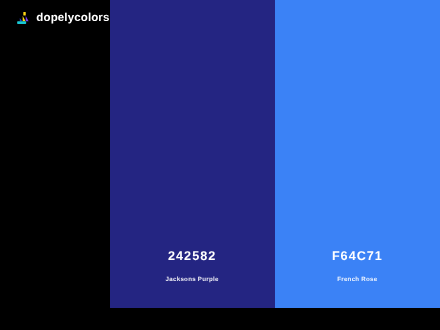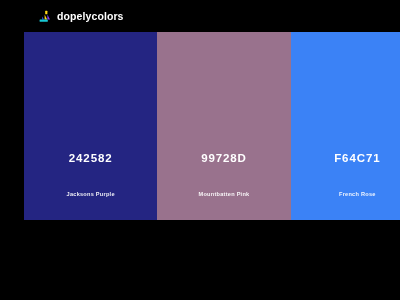--- a/index.html
+++ b/index.html
@@ -10,24 +10,23 @@
     height: 300px;
     overflow: hidden;
     background: #000000;
     font-family: "Liberation Sans", sans-serif;
     -webkit-font-smoothing: antialiased;
   }
 
   #app {
     position: relative;
     width: 400px;
-    height: 220px;
+    height: 280px;
     display: flex;
-    flex-direction: column;
-    padding-left: 24px;
+    flex-direction: row;
   }
 
   
   .header {
     height: 32px;
     flex: 0 0 32px;
     background: #000000;
     display: flex;
     align-items: center;
     padding-left: 14px;
@@ -65,21 +64,21 @@
     align-items: center;
     justify-content: flex-end;
     padding-bottom: 22px;
   }
 
   .swatch-hex {
     font-size: 11.5px;
     font-weight: 700;
     letter-spacing: 0.9px;
     line-height: 1;
-    margin-bottom: 28px;
+    margin-bottom: 13px;
     text-align: center;
     white-space: nowrap;
   }
 
   .swatch-label {
     font-size: 5.6px;
     font-weight: 700;
     letter-spacing: 0.25px;
     line-height: 1;
     text-align: center;
@@ -108,24 +107,20 @@
   </div>
 
   <div class="palette">
 
     <div class="swatch" style="background: rgb(36, 37, 130);">
       <span class="swatch-hex" style="color: rgb(255, 255, 255);">242582</span>
       <span class="swatch-label" style="color: rgb(255, 255, 255);">Jacksons Purple</span>
     </div>
 
 
-    <div class="swatch" style="background: rgb(153, 114, 141);">
-      <span class="swatch-hex" style="color: rgb(255, 255, 255);">99728D</span>
-      <span class="swatch-label" style="color: rgb(255, 255, 255);">Mountbatten Pink</span>
-    </div>
 
     <div class="swatch" style="background: #3b82f6;">
       <span class="swatch-hex" style="color: rgb(255, 255, 255);">F64C71</span>
       <span class="swatch-label" style="color: rgb(255, 255, 255);">French Rose</span>
     </div>
 
   </div>
 </div>
 
 </body></html>

